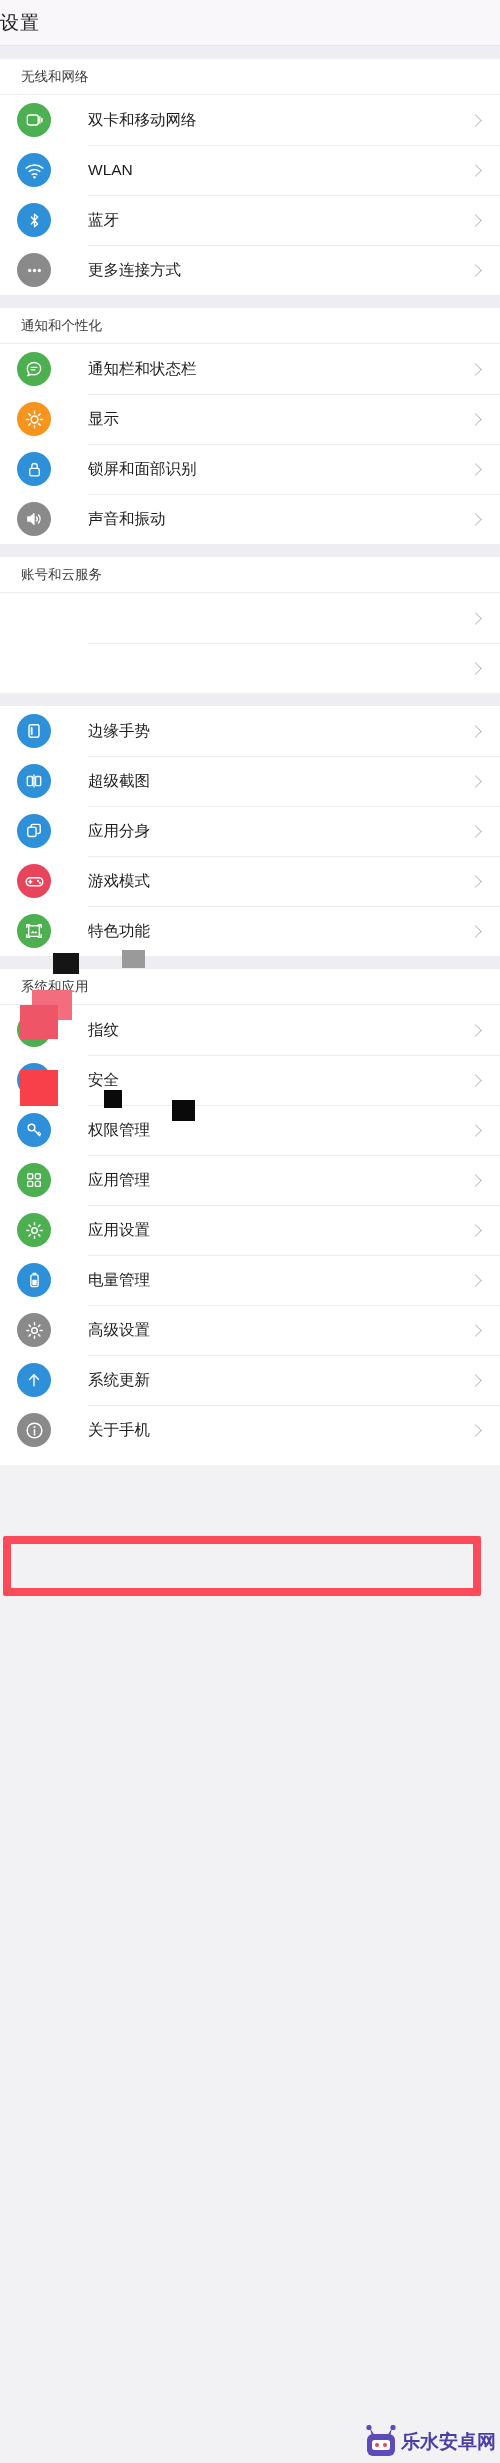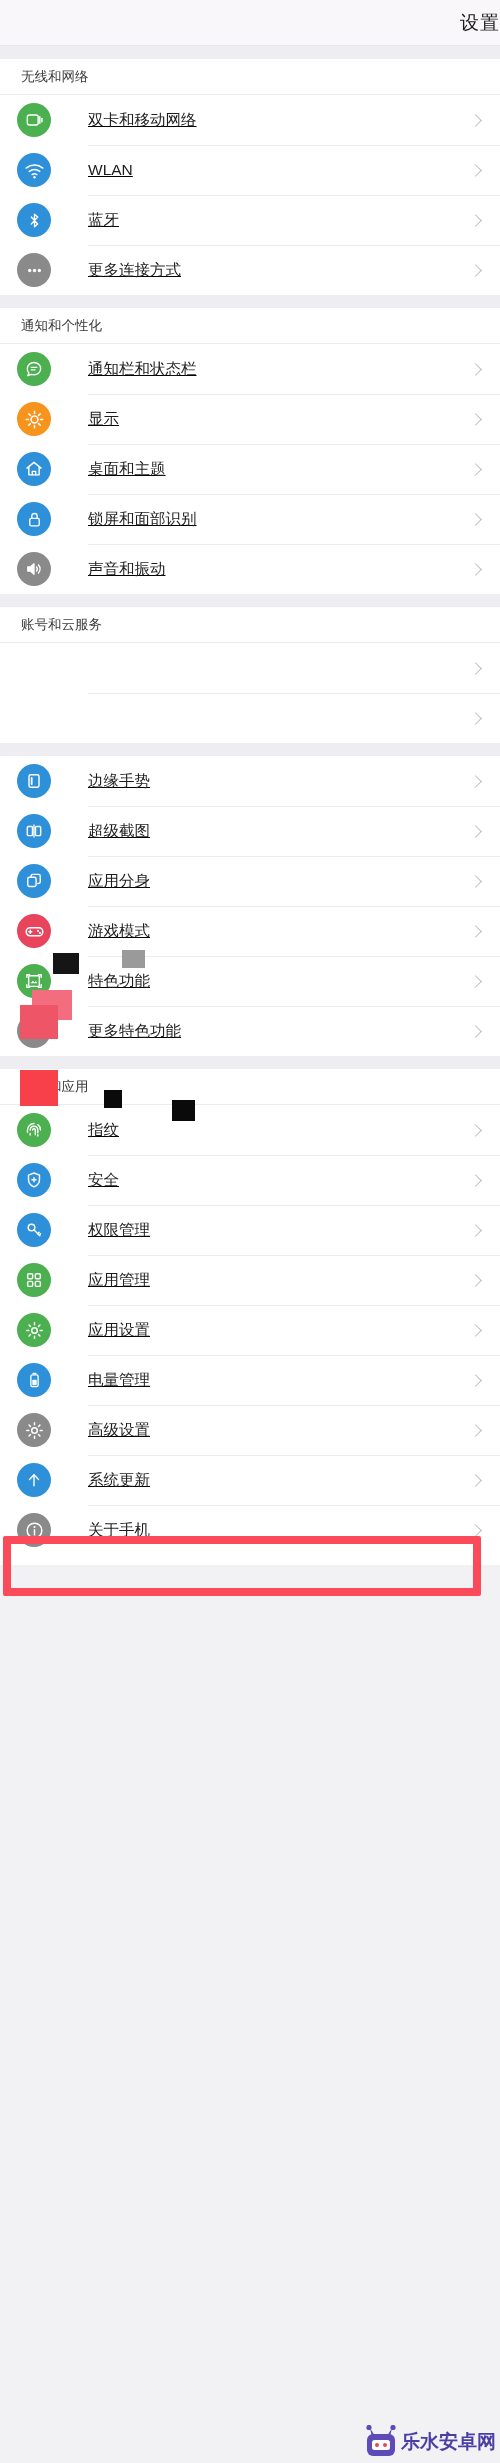--- a/index.html
+++ b/index.html
@@ -7,40 +7,39 @@
     width:500px; height:2463px;
     background:#ececee;
     font-family:"Liberation Sans","DejaVu Sans",sans-serif;
     overflow:hidden;
   }
   #screen { position:relative; width:500px; height:2463px; background:#f2f2f4; overflow:hidden; }
 
   
   .header {
     height:46px; background:#faf7fb;
-    display:flex; align-items:center; justify-content:flex-end;
+    display:flex; align-items:center; justify-content:flex-start;
     border-bottom:1px solid #e6e4e8;
   }
   .header-title { font-size:19px; color:#1b1b1b; letter-spacing:1px; font-weight:400; }
 
   
   .section { background:#ffffff; }
   .section-gap { height:13px; background:#eeeef2; }
   .section-head {
     height:36px; display:flex; align-items:center;
     padding-left:21px; background:#ffffff;
     border-bottom:1px solid #ececec;
   }
   .section-head-text { font-size:13.5px; color:#3a3a3a; }
 
   .row {
     position:relative; height:50px;
     display:flex; align-items:center; padding-left:17px; padding-right:14px;
     background:#fff;
-    text-decoration:underline;
   }
   .row + .row::before {
     content:""; position:absolute; left:88px; right:0; top:0;
     height:1px; background:#ececec;
   }
   .icon {
     width:34px; height:34px; border-radius:50%;
     display:flex; align-items:center; justify-content:center;
     flex:0 0 34px;
   }
@@ -152,31 +151,20 @@
             <svg width="21" height="21" viewBox="0 0 24 24">
               <circle cx="12" cy="12" r="3.9" stroke="#fff" fill="none" stroke-width="1.7" stroke-linecap="round" stroke-linejoin="round"></circle>
               <path d="M12 2.6v2.6M12 18.8v2.6M2.6 12h2.6M18.8 12h2.6M5.4 5.4l1.9 1.9M16.7 16.7l1.9 1.9M18.6 5.4l-1.9 1.9M7.3 16.7l-1.9 1.9" stroke="#fff" fill="none" stroke-width="1.7" stroke-linecap="round" stroke-linejoin="round"></path>
             </svg>
           </div>
           <div class="row-label">显示</div>
           <div class="chev"></div>
         </div>
         <div class="row">
           <div class="icon" style="background: rgb(46, 144, 217);">
-            <svg width="20" height="20" viewBox="0 0 24 24">
-              <path d="M3.6 11 12 4l8.4 7" stroke="#fff" fill="none" stroke-width="1.7" stroke-linecap="round" stroke-linejoin="round"></path>
-              <path d="M5.8 10.2V19h12.4v-8.8" stroke="#fff" fill="none" stroke-width="1.7" stroke-linecap="round" stroke-linejoin="round"></path>
-              <path d="M10 19v-4.2h4V19" stroke="#fff" fill="none" stroke-width="1.7" stroke-linecap="round" stroke-linejoin="round"></path>
-            </svg>
-          </div>
-          <div class="row-label">桌面和主题</div>
-          <div class="chev"></div>
-        </div>
-        <div class="row">
-          <div class="icon" style="background: rgb(46, 144, 217);">
             <svg width="19" height="19" viewBox="0 0 24 24">
               <rect x="6" y="10.5" width="12" height="9.5" rx="2" stroke="#fff" fill="none" stroke-width="1.7" stroke-linecap="round" stroke-linejoin="round"></rect>
               <path d="M8.6 10.5V7.8a3.4 3.4 0 0 1 6.8 0v2.7" stroke="#fff" fill="none" stroke-width="1.7" stroke-linecap="round" stroke-linejoin="round"></path>
             </svg>
           </div>
           <div class="row-label">锁屏和面部识别</div>
           <div class="chev"></div>
         </div>
         <div class="row">
           <div class="icon" style="background: rgb(138, 138, 138);">
@@ -253,31 +241,20 @@
         </div>
         <div class="row">
           <div class="icon" style="background: rgb(76, 175, 80);">
             <svg width="20" height="20" viewBox="0 0 24 24">
               <rect x="5.6" y="5.6" width="12.8" height="12.8" rx="1.4" stroke="#fff" fill="none" stroke-width="1.7" stroke-linecap="round" stroke-linejoin="round"></rect>
               <path d="M3.4 7.6V4.4h3.2M20.6 7.6V4.4h-3.2M3.4 16.4v3.2h3.2M20.6 16.4v3.2h-3.2" stroke="#fff" fill="none" stroke-width="1.7" stroke-linecap="round" stroke-linejoin="round"></path>
               <path d="M8 14.6l2.6-3 2 2.2 1.6-1.8 1.8 2.6z" fill="#fff" stroke="none"></path>
             </svg>
           </div>
           <div class="row-label">特色功能</div>
-          <div class="chev"></div>
-        </div>
-        <div class="row">
-          <div class="icon" style="background: rgb(138, 138, 138);">
-            <svg width="21" height="21" viewBox="0 0 24 24">
-              <circle cx="6.5" cy="12" r="1.9" fill="#fff"></circle>
-              <circle cx="12" cy="12" r="1.9" fill="#fff"></circle>
-              <circle cx="17.5" cy="12" r="1.9" fill="#fff"></circle>
-            </svg>
-          </div>
-          <div class="row-label">更多特色功能</div>
           <div class="chev"></div>
         </div>
       </div>
       <div class="section-gap"></div>
       <div class="section">
         <div class="section-head">
           <div class="section-head-text">系统和应用</div>
         </div>
         <div class="row">
           <div class="icon" style="background: rgb(76, 175, 80);">

